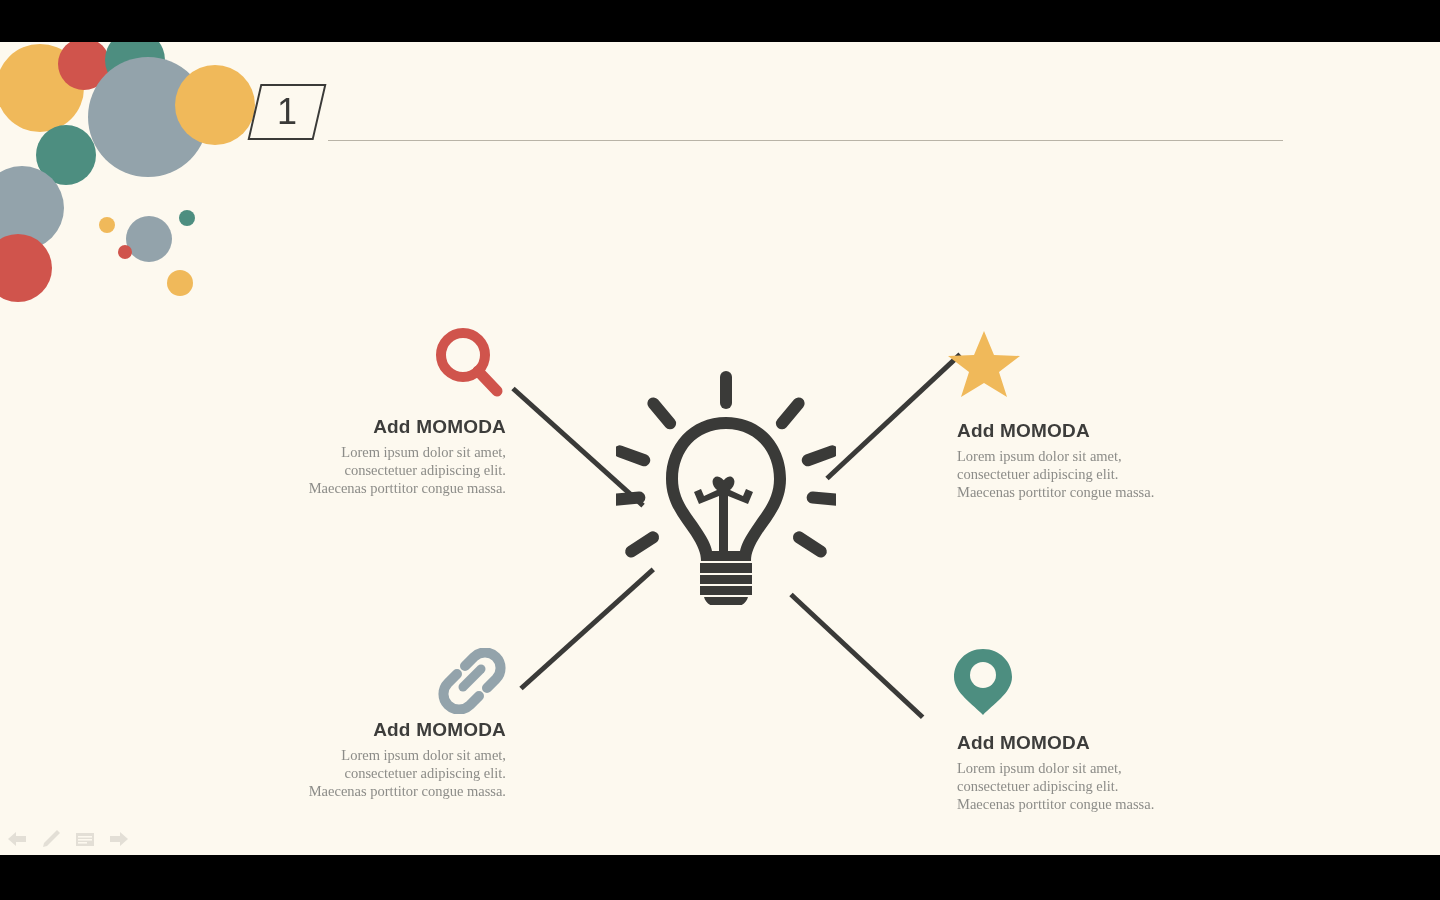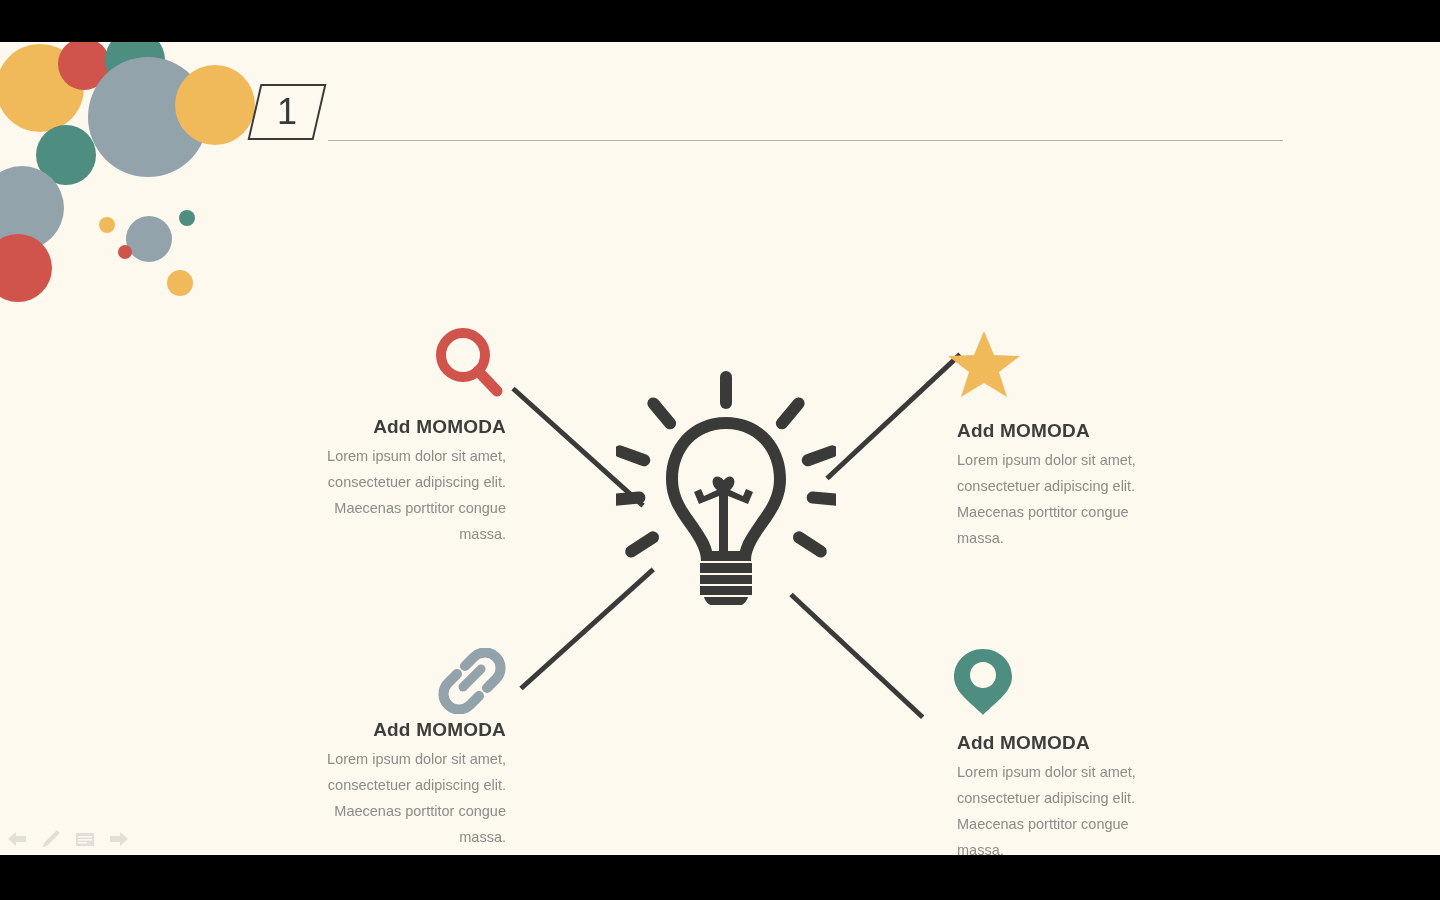--- a/index.html
+++ b/index.html
@@ -131,24 +131,24 @@
   .node-heading {
     font-size: 19px;
     font-weight: bold;
     color: #3d3d3b;
     margin: 0 0 5px 0;
     letter-spacing: 0.2px;
     font-family: "Liberation Sans", sans-serif;
   }
   .node-body {
     font-size: 14.5px;
-    line-height: 26px;
+    line-height: 18px;
     color: #8c8c88;
     margin: 0;
-    font-family: Liberation Sans, sans-serif;
+    font-family: Liberation Serif, serif;
   }
 
   
   .toolbar {
     position: absolute;
     left: 6px;
     top: 783px;
     width: 140px;
     height: 28px;
     display: flex;

